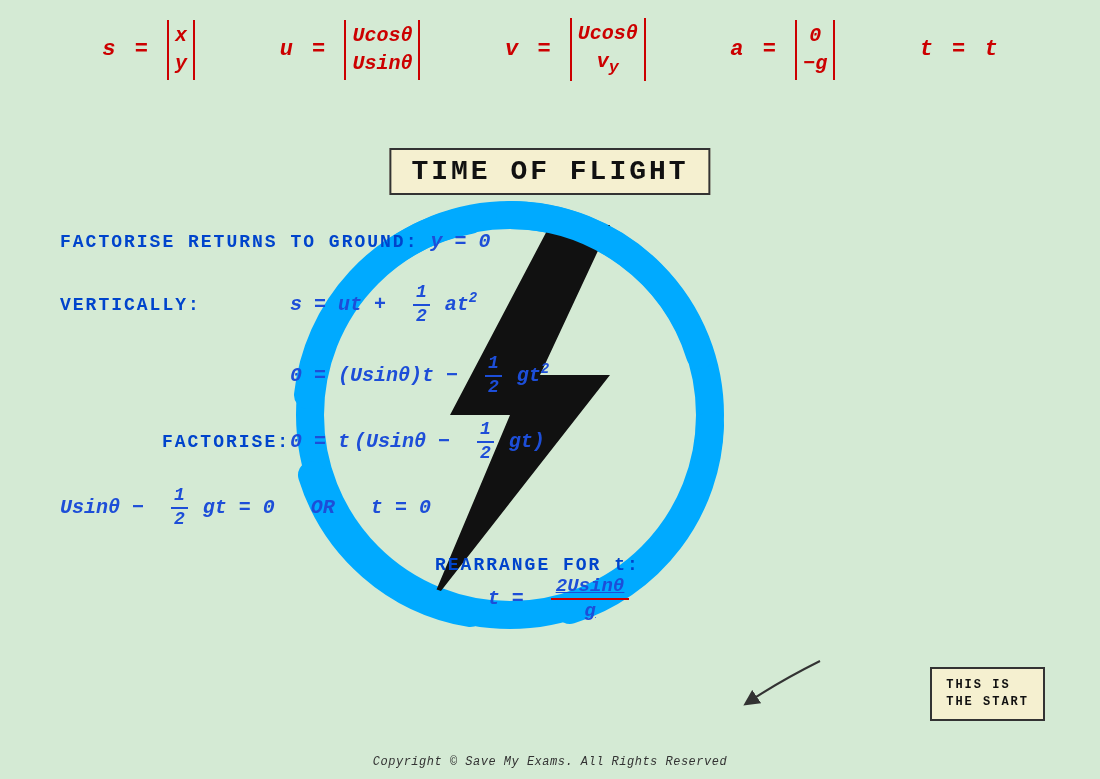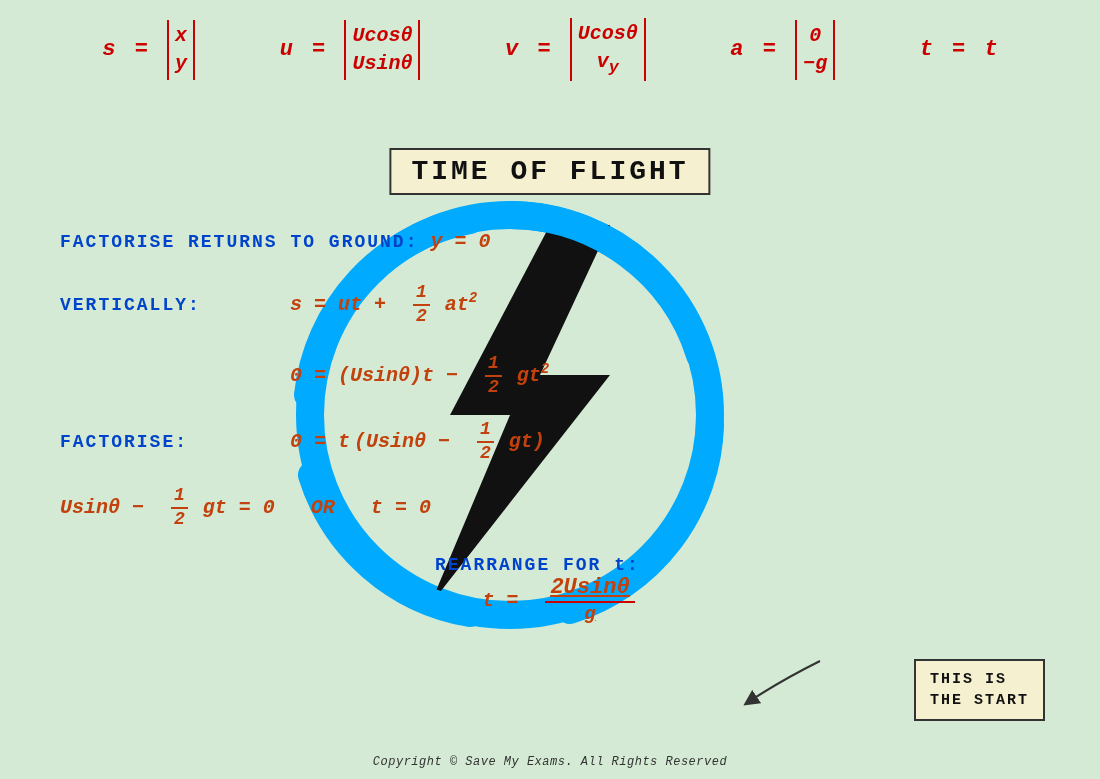--- a/index.html
+++ b/index.html
@@ -108,21 +108,21 @@
     .label-blue {
       color: #0044cc;
       font-size: 18px;
       font-weight: bold;
       letter-spacing: 2px;
       min-width: 230px;
       font-style: normal;
     }
 
     .eq-red {
-      color: #c2410c;
+      color: #1d4ed8;
       font-size: 20px;
       font-weight: bold;
       font-style: italic;
     }
 
     .frac {
       display: inline-flex;
       flex-direction: column;
       align-items: center;
       vertical-align: middle;
@@ -148,21 +148,21 @@
     }
 
     
     .start-box {
       position: absolute;
       bottom: 58px;
       right: 55px;
       border: 2px solid #333;
       padding: 8px 14px;
       background: #f5f0d0;
-      font-size: 15px;
+      font-size: 12px;
       font-weight: bold;
       letter-spacing: 2px;
       color: #111;
       font-family: 'Courier New', monospace;
       z-index: 20;
       line-height: 1.4;
     }
 
     
     .copyright {
@@ -274,21 +274,21 @@
       <span class="eq-red">
         0&nbsp;=&nbsp;(Usinθ)t&nbsp;−&nbsp;
         <span class="frac">
           <span class="frac-num">1</span>
           <span class="frac-den">2</span>
         </span>
         gt<span class="sup">2</span>
       </span>
     </div>
 
-    <div class="line-row" style="margin-top:14px;">
+    <div class="line-row" style="margin-top:14px;text-align:right;">
       <span class="label-blue">FACTORISE:</span>
       <span class="eq-red">
         0&nbsp;=&nbsp;t (Usinθ&nbsp;−&nbsp;
         <span class="frac">
           <span class="frac-num">1</span>
           <span class="frac-den">2</span>
         </span>
         gt)
       </span>
     </div>
@@ -302,21 +302,21 @@
         </span>
         gt&nbsp;=&nbsp;0&nbsp;&nbsp;&nbsp;OR&nbsp;&nbsp;&nbsp;t&nbsp;=&nbsp;0
       </span>
     </div>
 
     <div class="rearrange-row" style="margin-top:18px;flex-direction:column;">
       <span class="label-blue">REARRANGE FOR t:</span>
       <span class="eq-red" style="margin-left:20px;">
         t&nbsp;=&nbsp;
         <span class="frac" style="text-decoration: underline;">
-          <span class="frac-num" style="border-bottom: 2px solid #cc0000; font-size:22px; text-decoration: underline; padding: 0 5px;">2Usinθ</span>
+          <span class="frac-num" style="border-bottom: 2px solid #cc0000; font-size:19px; text-decoration: underline; padding: 0 5px;">2Usinθ</span>
           <span class="frac-den" style="font-size:19px; padding: 0 5px;">g</span>
         </span>
       </span>
     </div>
 
   </div>
 
   <div class="start-box">
     <span>THIS IS</span><br>
     <span>THE START</span>

